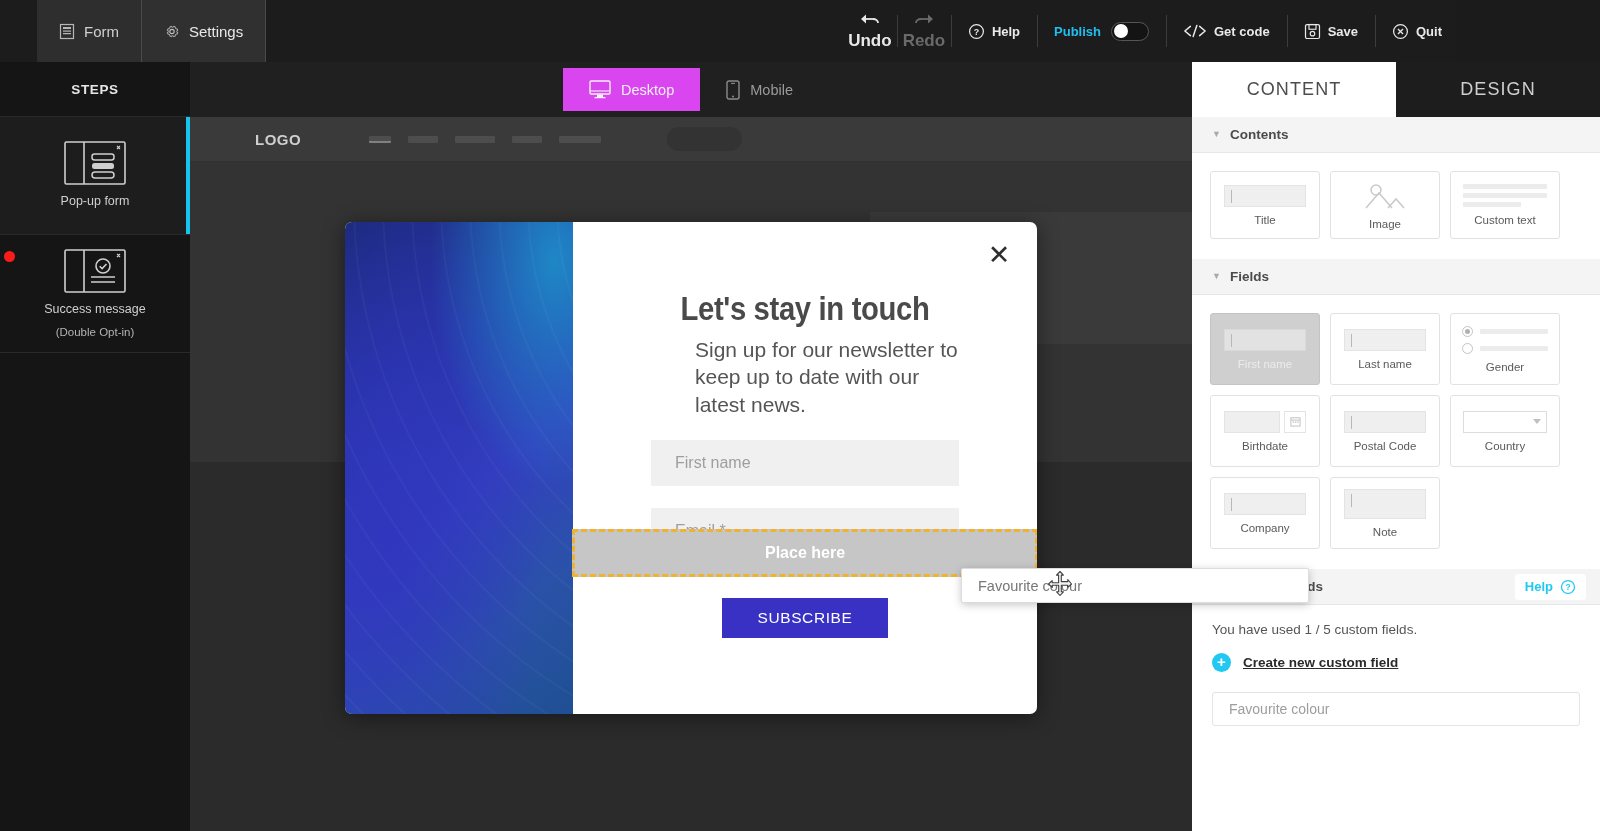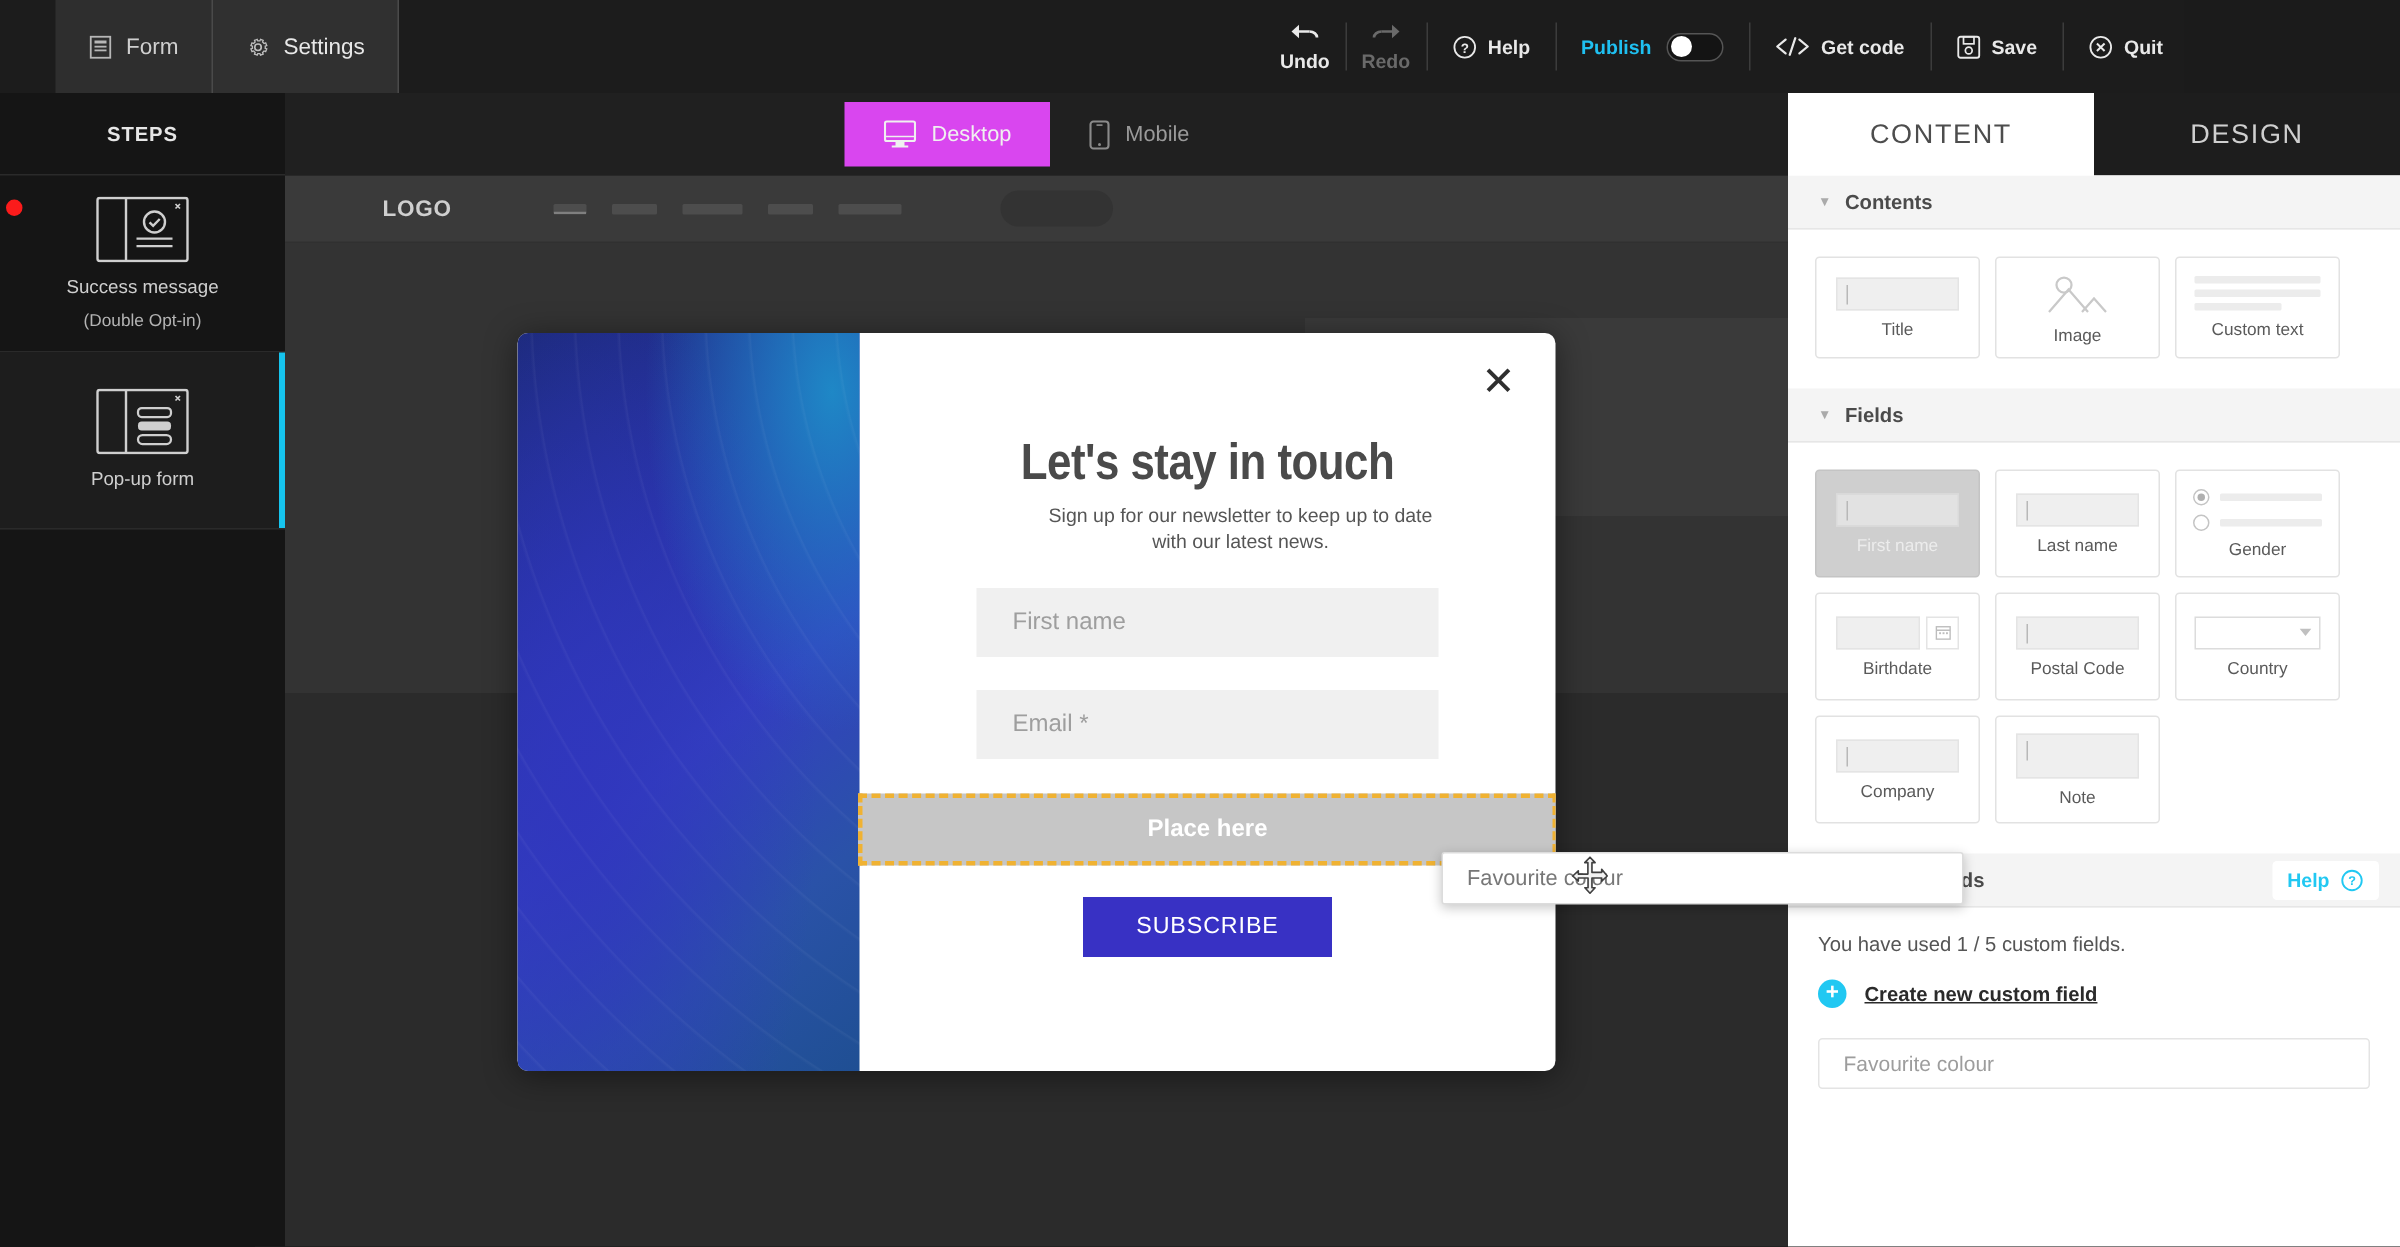--- a/index.html
+++ b/index.html
@@ -35,21 +35,21 @@
   }
   .tr-item {
     display: flex; flex-direction: column; align-items: center; justify-content: center;
     height: 62px; color: #e9e9e9; font-size: 13px; cursor: pointer;
     position: relative;
   }
   .tr-item.sep::before {
     content: ""; position: absolute; left: 0; top: 15px; height: 32px; width: 1px;
     background: #3c3c3c;
   }
-  .undoredo { width: 54px; gap: 3px; font-weight: bold; font-size: 13px; text-align: center; }
+  .undoredo { width: 54px; gap: 3px; font-weight: bold; font-size: 17px; text-align: center; }
   .undoredo.disabled { color: #6a6a6a; }
   .tr-row { flex-direction: row; gap: 7px; padding: 0 17px; font-weight: bold; font-size: 13px; }
   .publish { color: #1fc0f1; gap: 10px; }
   .toggle {
     width: 38px; height: 19px; border-radius: 10px;
     background: #141414; border: 1px solid #555;
     position: relative; display: inline-block;
   }
   .toggle .knob {
     position: absolute; top: 1.5px; left: 2px;
@@ -146,21 +146,21 @@
     color: #2f2f2f; font-size: 27px; line-height: 26px; text-align: center;
     font-family: "DejaVu Sans", sans-serif;
   }
   .modal-title {
     margin-top: 67px; text-align: center; color: #4a4a4a;
     font-size: 34px; font-weight: bold; letter-spacing: -0.4px;
     font-family: "Liberation Sans Narrow", "Liberation Sans", sans-serif;
     transform: scaleX(0.86); transform-origin: center;
   }
   .modal-sub {
-    margin-top: 8px; text-align: center; color: #555; font-size: 13px; line-height: 1.3; margin-left: 44px;
+    margin-top: 8px; color: #555; font-size: 21px; line-height: 1.3; margin-left: 44px;
   }
   .mfield {
     margin-top: 22px; height: 46px; background: #f0f0f0;
     display: flex; align-items: center; padding-left: 24px;
     color: #9e9e9e; font-size: 16px;
   }
   .dropzone {
     position: absolute; left: -1px; right: -1px; top: 307px; height: 48px;
     background: #c6c6c6; border: 3px dashed #f0b232;
     display: flex; align-items: center; justify-content: center;
@@ -345,51 +345,51 @@
               <path d="M6.3 6.3l5.4 5.4M11.7 6.3l-5.4 5.4" stroke="#e9e9e9" stroke-width="1.4"></path>
             </svg>
         </span>
         <span>Quit</span>
       </div>
     </div>
   </div>
 
   <div class="sidebar">
     <div class="steps-head">STEPS</div>
+
+    <div class="step active">
+      <span>
+        <svg width="62" height="44" viewBox="0 0 62 44">
+          <rect x="1" y="1" width="60" height="42" rx="1.5" fill="none" stroke="#cfcfcf" stroke-width="1.6"></rect>
+          <line x1="20" y1="1" x2="20" y2="43" stroke="#cfcfcf" stroke-width="1.6"></line>
+          <rect x="28" y="13" width="22" height="6" rx="2.5" fill="none" stroke="#cfcfcf" stroke-width="1.5"></rect>
+          <rect x="28" y="22" width="22" height="6" rx="2.5" fill="#cfcfcf"></rect>
+          <rect x="28" y="31" width="22" height="6" rx="3" fill="none" stroke="#cfcfcf" stroke-width="1.5"></rect>
+          <path d="M53 5l3 3M56 5l-3 3" stroke="#cfcfcf" stroke-width="1.1"></path>
+        </svg>
+      </span>
+      <div class="step-label">Pop-up form</div>
+    </div>
 
     <div class="step">
       <span class="dot-red"></span>
       <span>
         <svg width="62" height="44" viewBox="0 0 62 44">
           <rect x="1" y="1" width="60" height="42" rx="1.5" fill="none" stroke="#cfcfcf" stroke-width="1.6"></rect>
           <line x1="20" y1="1" x2="20" y2="43" stroke="#cfcfcf" stroke-width="1.6"></line>
           <circle cx="39" cy="17" r="7" fill="none" stroke="#cfcfcf" stroke-width="1.6"></circle>
           <path d="M35.7 17.2l2.4 2.4 4.4-4.6" stroke="#cfcfcf" stroke-width="1.6" fill="none"></path>
           <line x1="27" y1="28" x2="51" y2="28" stroke="#cfcfcf" stroke-width="1.5"></line>
           <line x1="27" y1="33" x2="51" y2="33" stroke="#cfcfcf" stroke-width="1.5"></line>
           <path d="M53 5l3 3M56 5l-3 3" stroke="#cfcfcf" stroke-width="1.1"></path>
         </svg>
       </span>
       <div class="step-label">Success message</div>
       <div class="step-sub">(Double Opt-in)</div>
     </div>
-
-    <div class="step active">
-      <span>
-        <svg width="62" height="44" viewBox="0 0 62 44">
-          <rect x="1" y="1" width="60" height="42" rx="1.5" fill="none" stroke="#cfcfcf" stroke-width="1.6"></rect>
-          <line x1="20" y1="1" x2="20" y2="43" stroke="#cfcfcf" stroke-width="1.6"></line>
-          <rect x="28" y="13" width="22" height="6" rx="2.5" fill="none" stroke="#cfcfcf" stroke-width="1.5"></rect>
-          <rect x="28" y="22" width="22" height="6" rx="2.5" fill="#cfcfcf"></rect>
-          <rect x="28" y="31" width="22" height="6" rx="3" fill="none" stroke="#cfcfcf" stroke-width="1.5"></rect>
-          <path d="M53 5l3 3M56 5l-3 3" stroke="#cfcfcf" stroke-width="1.1"></path>
-        </svg>
-      </span>
-      <div class="step-label">Pop-up form</div>
-    </div>
   </div>
 
   <div class="devicebar">
     <div class="devicetabs">
       <div class="devtab active">
         <span>
           <svg width="22" height="19" viewBox="0 0 22 19">
               <rect x="1" y="1" width="20" height="13" rx="1.2" fill="none" stroke="#f0f0f0" stroke-width="1.4"></rect>
               <line x1="1" y1="11" x2="21" y2="11" stroke="#f0f0f0" stroke-width="1.1"></line>
               <rect x="8" y="14.5" width="6" height="3" fill="#f0f0f0"></rect>

